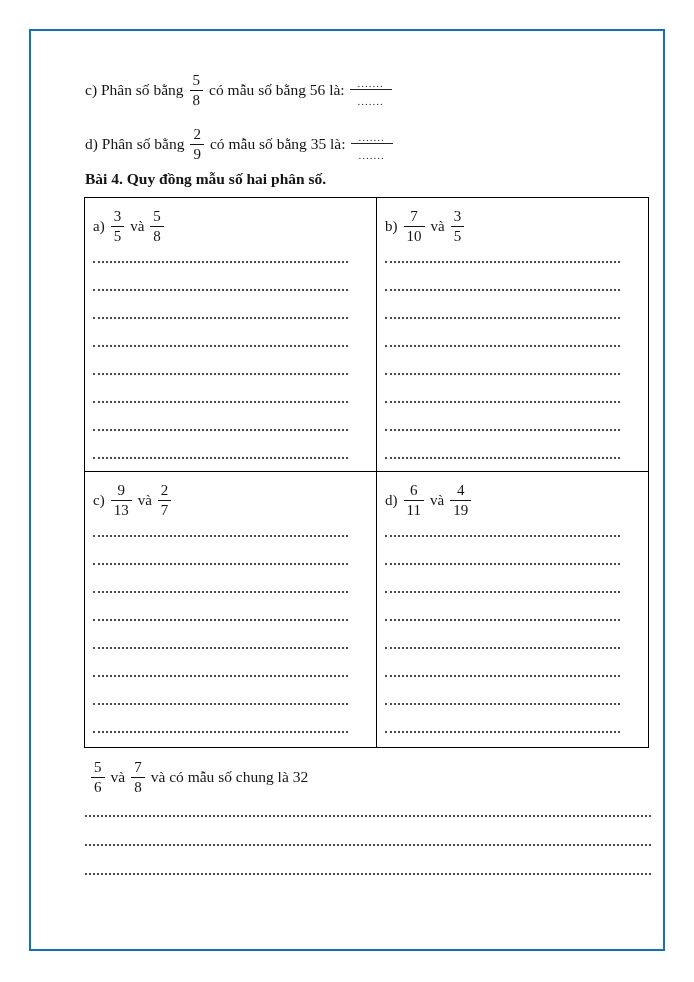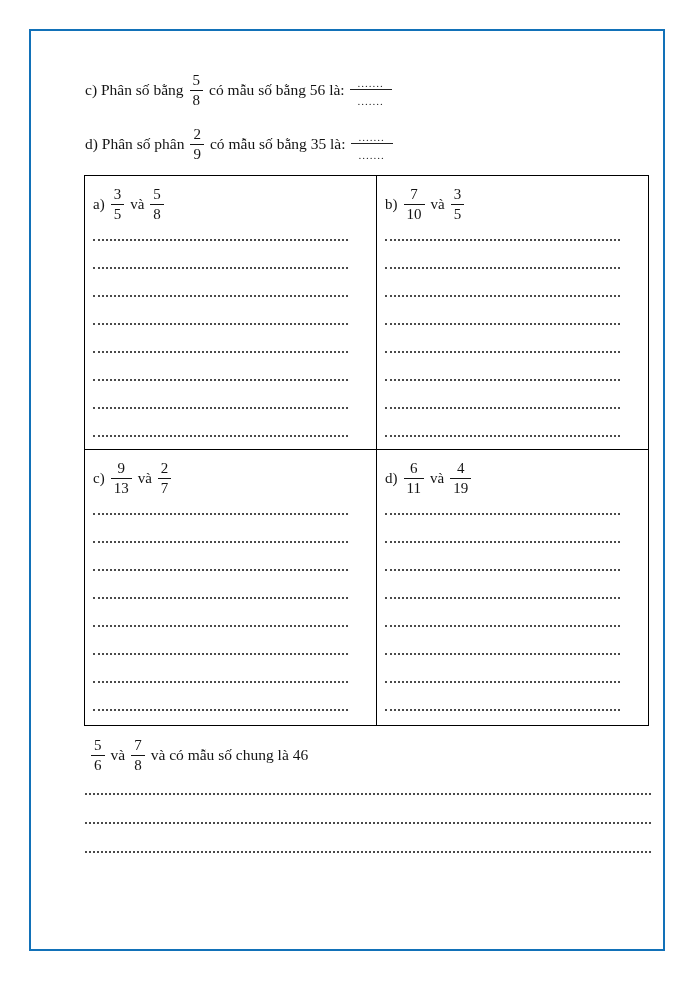--- a/index.html
+++ b/index.html
@@ -129,33 +129,34 @@
     </span>
     <span class="txt">có mẫu số bằng 56 là:</span>
     <span class="blank-frac">
       <span class="bdots">.......</span>
       <span class="bbar"></span>
       <span class="bdots bot">.......</span>
     </span>
   </div>
 
   <div class="inline-row intro-d">
-    <span class="txt">d) Phân số phân</span>
+    <span class="txt">d) Phân số bằng</span>
     <span class="frac">
       <span class="num">2</span>
       <span class="den">9</span>
     </span>
     <span class="txt">có mẫu số bằng 35 là:</span>
     <span class="blank-frac">
       <span class="bdots">.......</span>
       <span class="bbar"></span>
       <span class="bdots bot">.......</span>
     </span>
   </div>
 
+  <div class="heading heading-b4">Bài 4. Quy đồng mẫu số hai phân số.</div>
 
   <div class="grid">
 
     <div class="cell">
       <div class="cell-header">
         <span class="txt">a)</span>
         <span class="frac">
           <span class="num">3</span>
           <span class="den">5</span>
         </span>
@@ -258,21 +259,21 @@
   <div class="inline-row q-row">
     <span class="frac">
       <span class="num">5</span>
       <span class="den">6</span>
     </span>
     <span class="txt">và</span>
     <span class="frac">
       <span class="num">7</span>
       <span class="den">8</span>
     </span>
-    <span class="txt">và có mẫu số chung là 46</span>
+    <span class="txt">và có mẫu số chung là 32</span>
   </div>
 
   <div class="biglines">
       <div class="bigline"></div>
       <div class="bigline"></div>
       <div class="bigline"></div>
     </div>
 
 </div>
 

